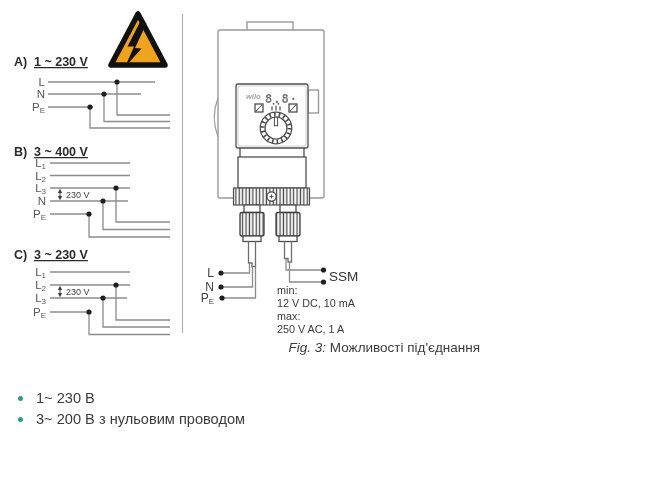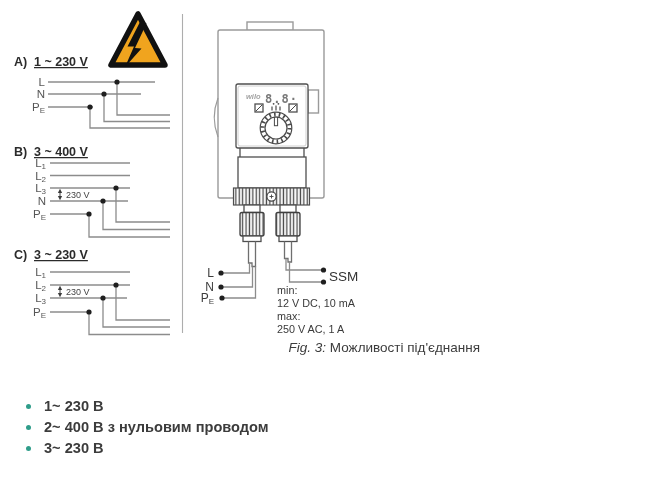--- a/index.html
+++ b/index.html
@@ -27,21 +27,21 @@
   .mod{stroke:#4f4f4f;fill:#fff;stroke-width:1.3;}
   .thin{stroke:#c4c4c4;stroke-width:0.8;fill:none;}
   .t-logo{font:italic 700 7.5px "Liberation Sans",sans-serif;fill:#a3a3a3;}
   .t-disp{font:700 12px "DejaVu Sans Mono",monospace;fill:#787878;letter-spacing:1px;}
 
   
   .caption{position:absolute;left:0;top:340px;width:480px;text-align:right;
            font-size:13.5px;color:#3c3c3c;}
   .caption .fig{font-style:italic;}
   .intro{position:absolute;left:17px;top:363px;font-size:15px;color:#3c3c3c;}
-  ul.bullets{position:absolute;left:17px;top:388px;margin:8px;padding:0;list-style:none;font-weight:bold;}
+  ul.bullets{position:absolute;left:17px;top:388px;margin:0;padding:0;list-style:none;}
   ul.bullets li{position:relative;padding-left:19px;font-size:14.6px;color:#3c3c3c;
                 line-height:21px;white-space:nowrap;}
   ul.bullets li .bdot{position:absolute;left:1px;top:8px;width:5px;height:5px;
                       border-radius:50%;background:#2F9D8A;}
 </style>
 </head>
 <body>
 
 <div id="page">
 
@@ -201,17 +201,16 @@
   </svg>
 
   <div class="caption">
     <span class="fig">Fig. 3:</span>
     <span>Можливості під'єднання</span>
   </div>
 
 
   <ul class="bullets">
     <li><span class="bdot"></span><span>1~ 230 В</span></li>
-    <li><span class="bdot"></span><span>2~ 400 В з нульовим проводом</span></li>
-    <li><span class="bdot"></span><span>3~ 230 В</span></li>
+    <li><span class="bdot"></span><span>3~ 200 В з нульовим проводом</span></li>
   </ul>
 
 </div>
 
 </body></html>

